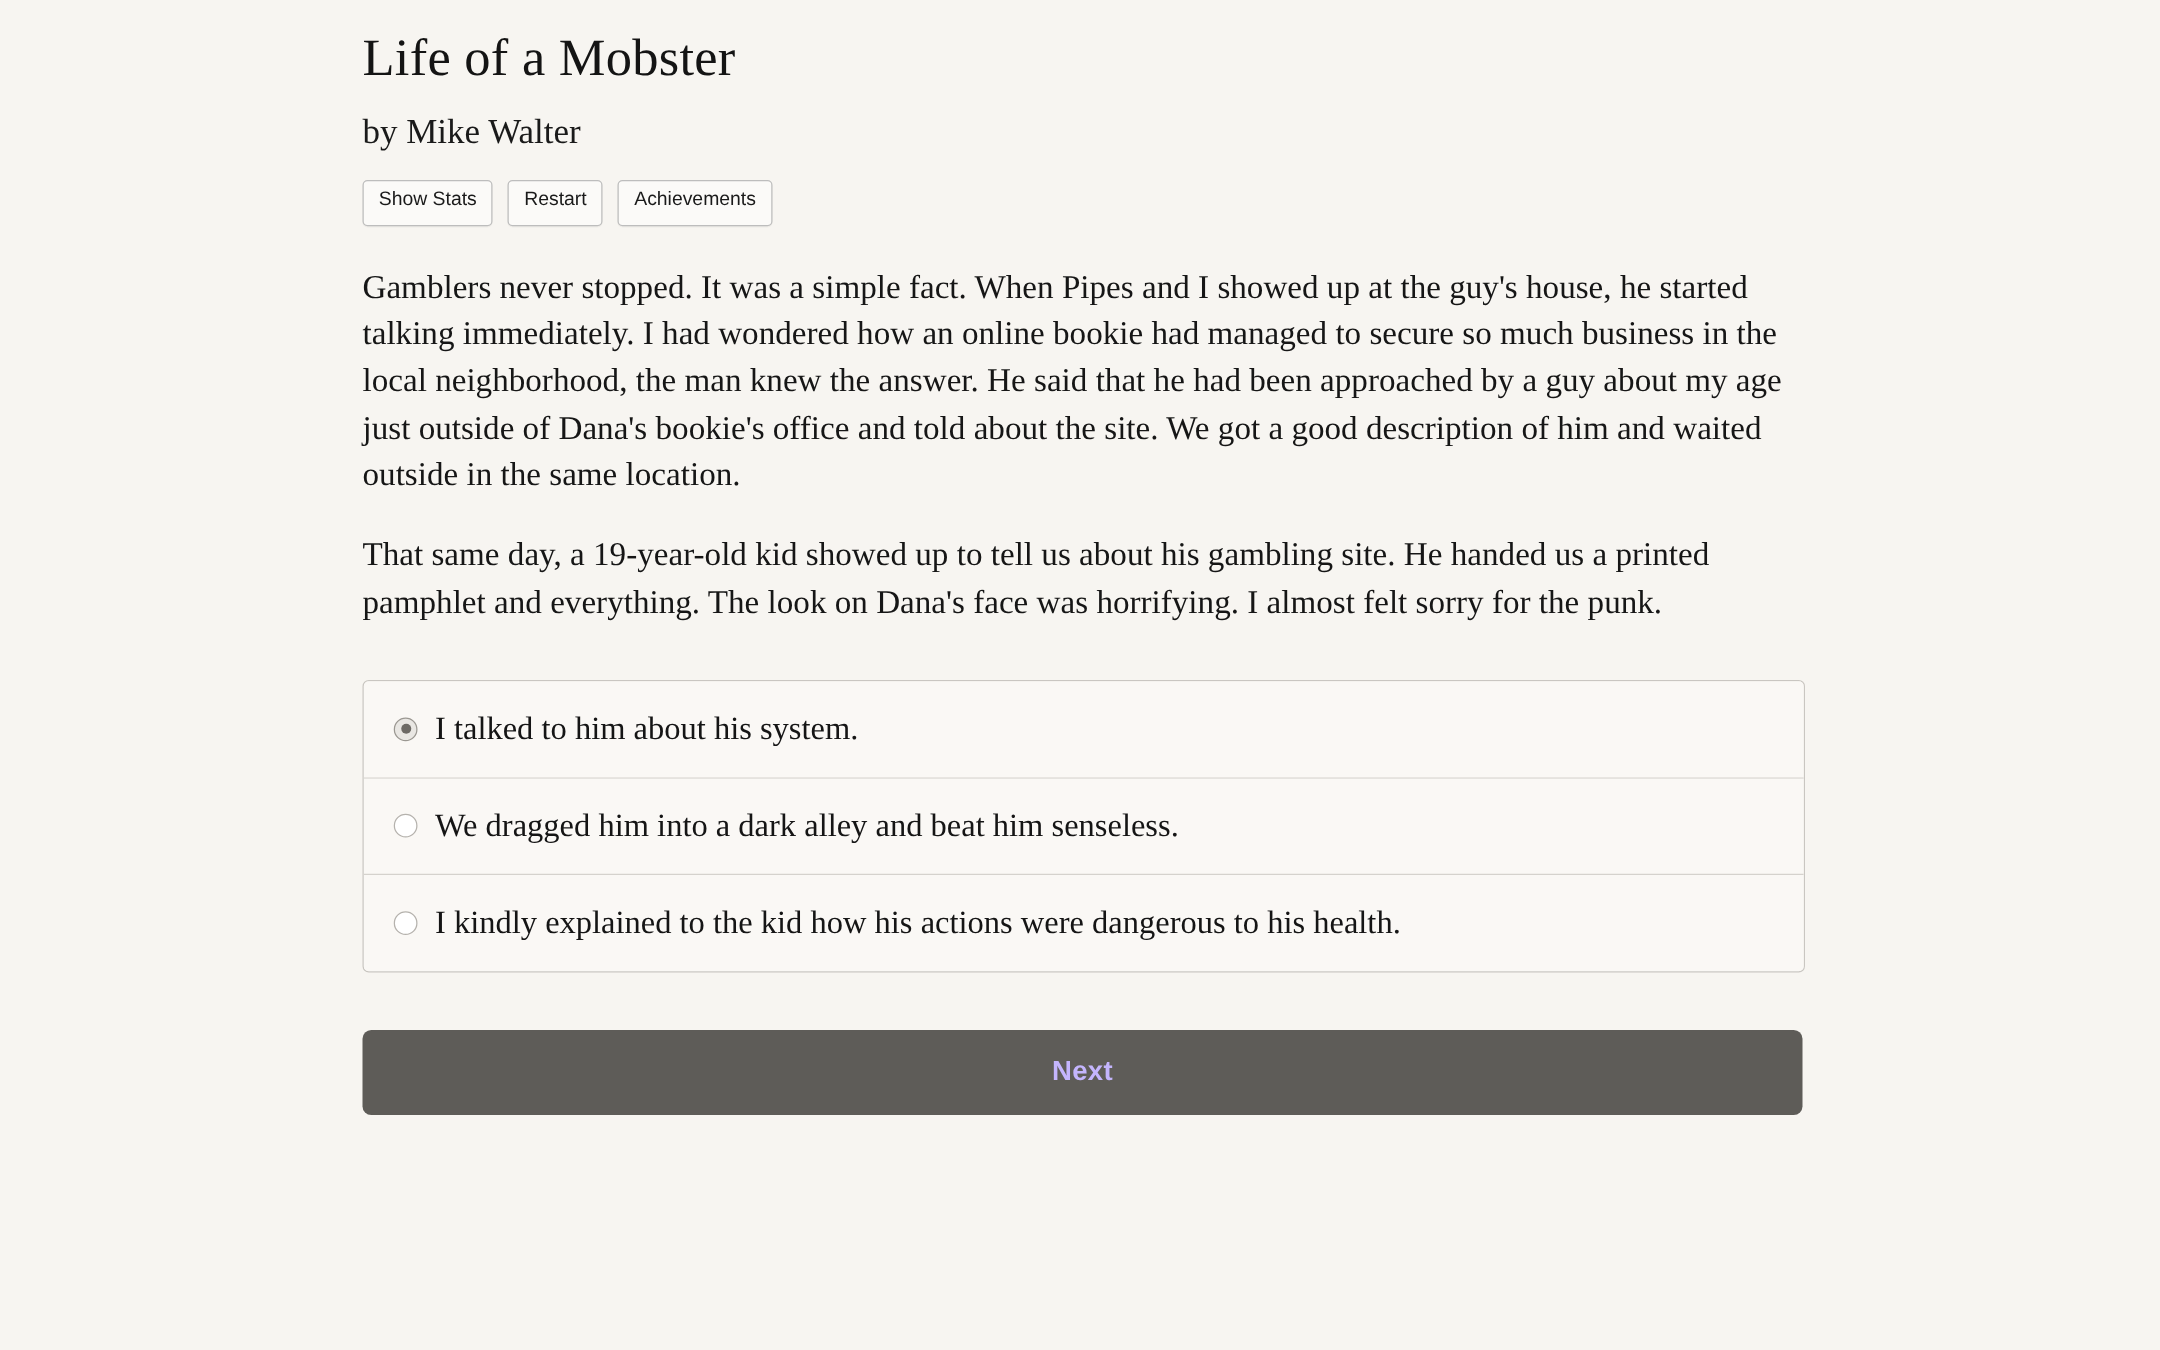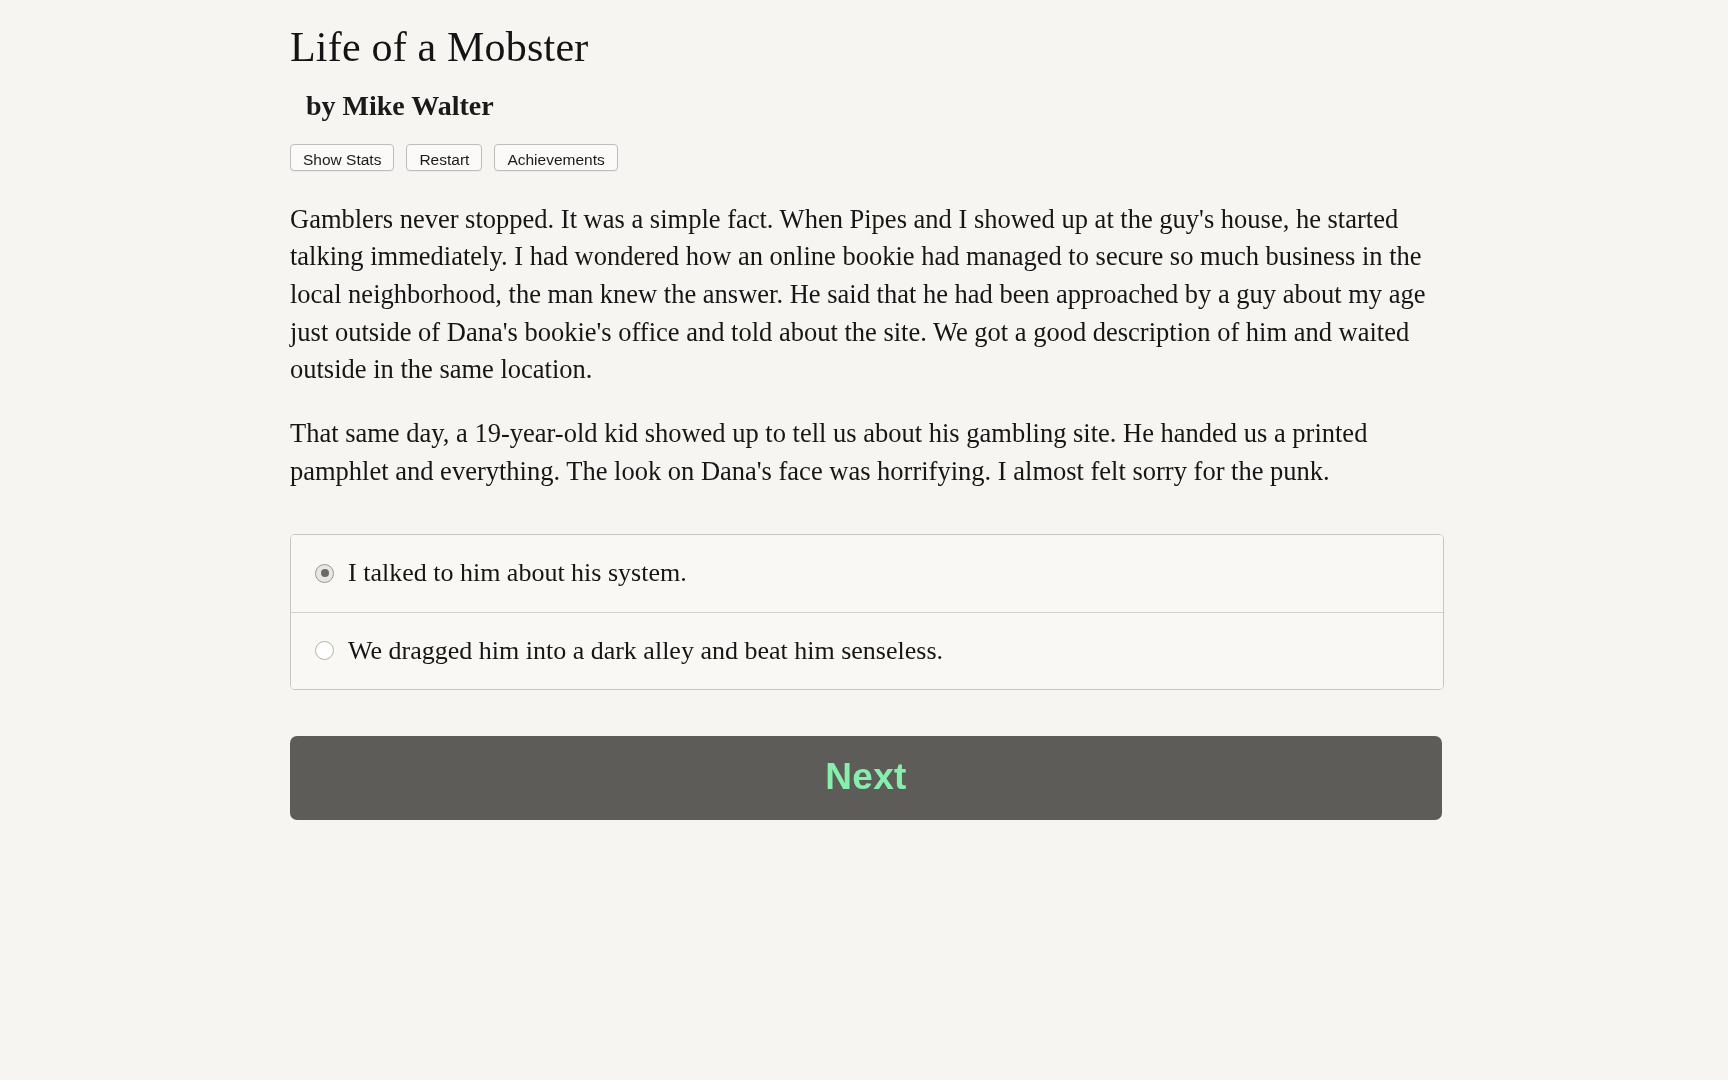--- a/index.html
+++ b/index.html
@@ -31,38 +31,38 @@
     font-size: 42px;
     font-weight: normal;
     letter-spacing: 0.2px;
     margin: 0;
     padding-top: 22px;
     line-height: 1.2;
     color: #141414;
   }
   .game-author {
     font-size: 28px;
-    margin: 18px 0 0 16px;
+    margin: 18px 0 0 0;
     color: #1a1a1a;
-    font-weight: bold;
+    font-weight: normal;
   }
   .toolbar {
     margin-top: 22px;
     display: flex;
     gap: 12px;
     align-items: center;
   }
   .tool-btn {
     font-family: "Liberation Sans", sans-serif;
     font-size: 15.5px;
     color: #1a1a1a;
     background: #fbfaf8;
     border: 1px solid #bdbdbd;
     border-radius: 4px;
-    padding: 5px 12px 0 12px;
+    padding: 5px 12px 10px 12px;
     cursor: pointer;
     line-height: 1.25;
     box-shadow: 0 1px 0 rgba(0,0,0,0.04);
   }
   .para {
     font-size: 26.5px;
     line-height: 1.42;
     margin: 26px 0 0 0;
     color: #161616;
     max-width: 1155px;
@@ -115,25 +115,25 @@
   }
   .choice-label {
     font-size: 26px;
     color: #151515;
     line-height: 1.25;
   }
   .next-btn {
     margin-top: 46px;
     width: 1152px;
     background: #5e5c58;
-    color: #86efac;
+    color: #c4b5fd;
     border: none;
     border-radius: 7px;
     font-family: "Liberation Sans", sans-serif;
-    font-size: 37px;
+    font-size: 22px;
     font-weight: bold;
     padding: 20px 0 22px 0;
     cursor: pointer;
     letter-spacing: 0.3px;
     display: block;
   }
 </style>
 </head>
 <body>
 
@@ -154,18 +154,22 @@
 
     <div class="choices">
       <div class="choice">
         <span class="radio selected"></span>
         <span class="choice-label">I talked to him about his system.</span>
       </div>
       <div class="choice">
         <span class="radio"></span>
         <span class="choice-label">We dragged him into a dark alley and beat him senseless.</span>
       </div>
+      <div class="choice">
+        <span class="radio"></span>
+        <span class="choice-label">I kindly explained to the kid how his actions were dangerous to his health.</span>
+      </div>
     </div>
 
     <button class="next-btn">Next</button>
 
   </div>
 </div>
 
 </body></html>

